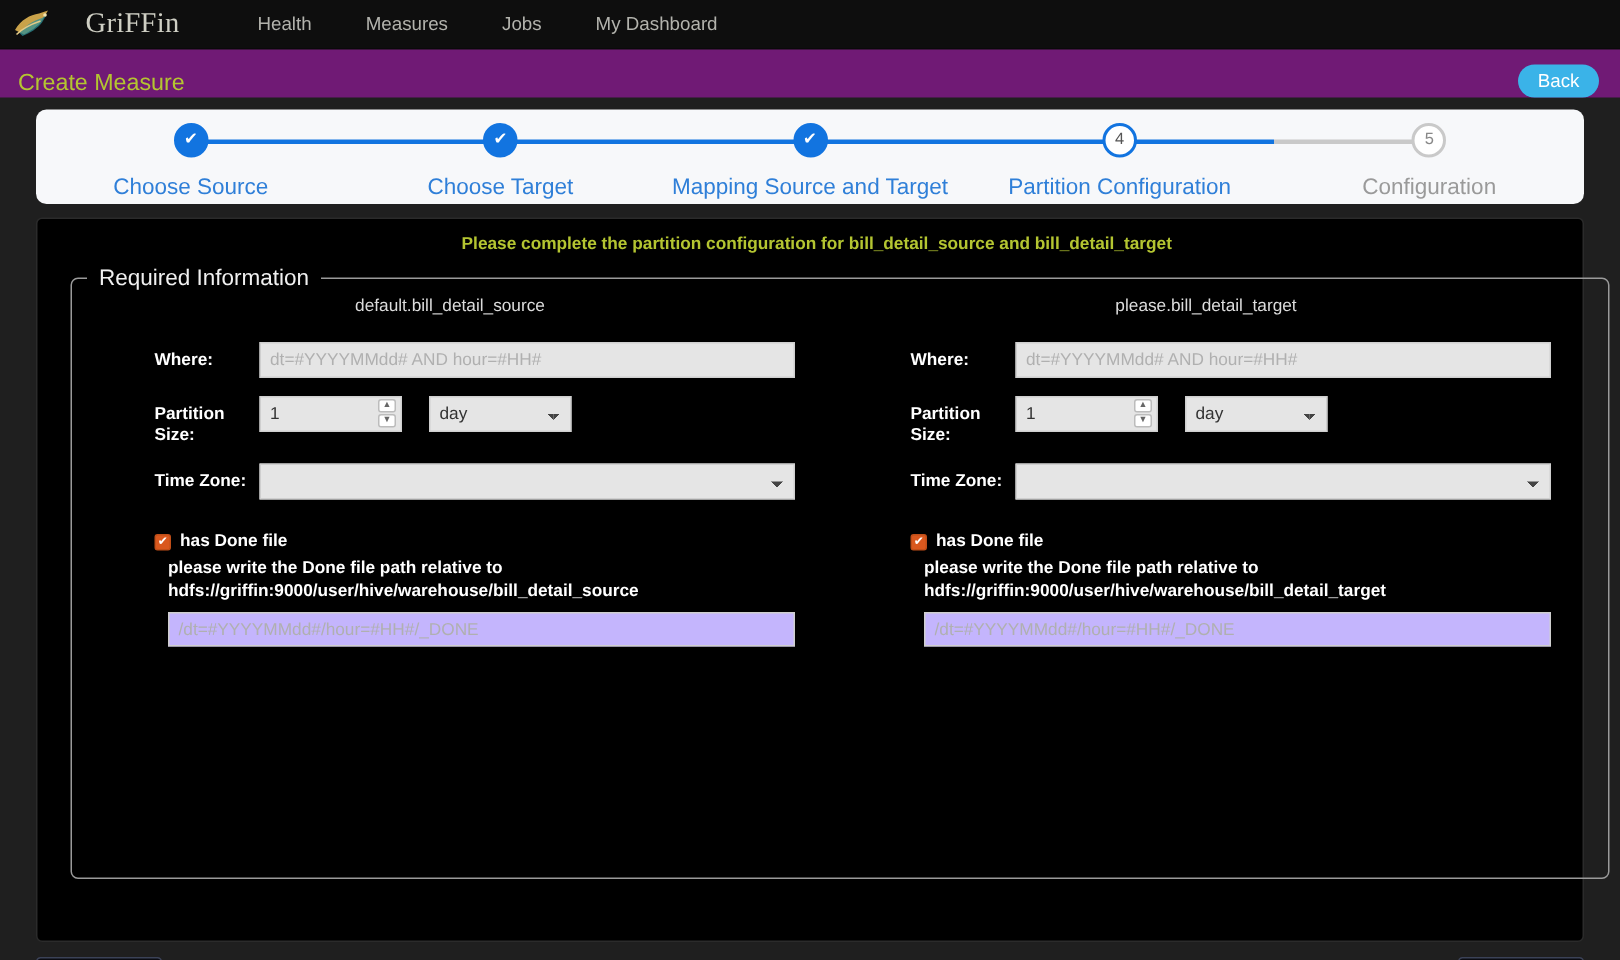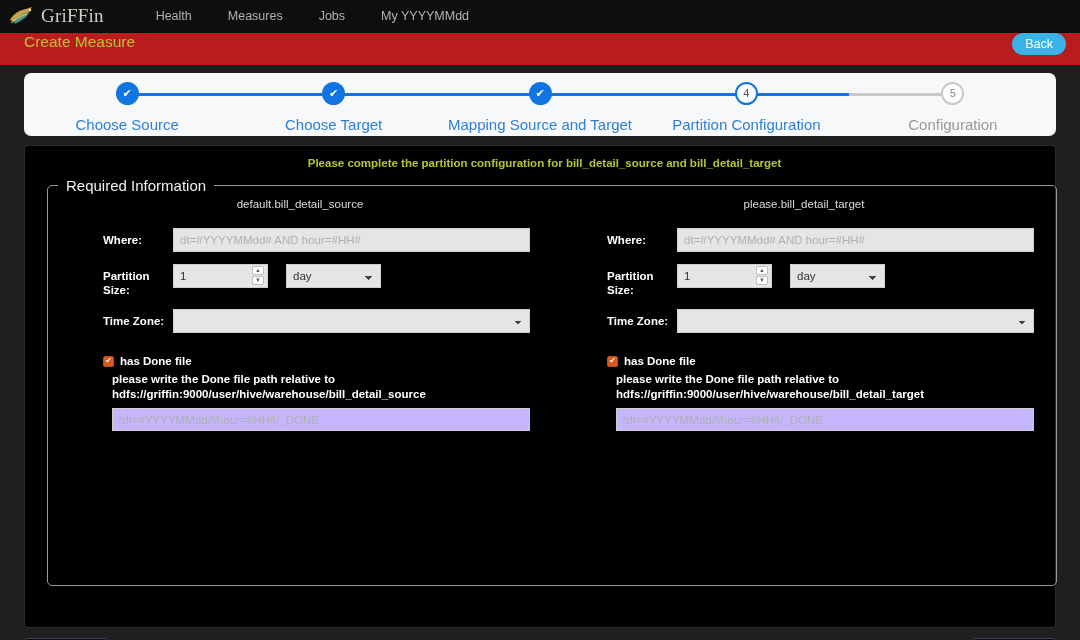--- a/index.html
+++ b/index.html
@@ -15,21 +15,21 @@
   .navbar {
     height: 33px;
     background: #0e0e0e;
     display: flex;
     align-items: center;
     padding-left: 8px;
     border-bottom: 1px solid #0a0a0a;
   }
   .brand {
     display: flex;
-    gap: 3px;
+    gap: 19px;
     margin-right: 34px;
   }
   .brand-logo { width: 30px; height: 22px; display:block; }
   .brand-text {
     color: #cfcfc4;
     font-family: "Liberation Serif", serif;
     font-size: 19px;
     letter-spacing: .2px;
   }
   .nav-links { display: flex; align-items: center; }
@@ -38,25 +38,25 @@
     font-size: 12.5px;
     padding: 0 18px;
     text-decoration: none;
     cursor: pointer;
     line-height: 33px;
   }
 
   
   .page-header {
     height: 32px;
-    background: #b91c1c;
-    display: flex;
-    align-items: flex-start;
+    background: #701a75;
+    display: flex;
+    align-items: flex-end;
     justify-content: space-between;
-    padding: 0 14px 0 24px;
+    padding: 0 14px 0 12px;
     position: relative;
   }
   .page-title {
     color: #b4c531;
     font-size: 15.5px;
   }
   .btn-back-top {
     background: #3ab3e8;
     color: #fff;
     font-size: 12.5px;
@@ -147,21 +147,21 @@
     color: #b4c531;
     font-size: 11.5px;
     font-weight: bold;
     margin: 0 0 8px 9px;
     text-align: center;
   }
   fieldset.required-info {
     border: 1px solid #9a9a9a;
     border-radius: 5px;
     margin: 0 10px;
-    padding: 0 0 14px 0;
+    padding: 0 16px 14px 0;
     height: 409px;
   }
   fieldset.required-info > legend {
     color: #f0f0f0;
     font-size: 15px;
     padding: 0 8px;
     margin-left: 10px;
   }
   .cols { display: flex; padding-top: 4px; }
   .col { width: 50%; position: relative; }
@@ -302,21 +302,21 @@
       <path d="M5 17 C9 12, 14 9, 20 7 L23 5 L20 10 C17 14, 12 17, 7 19 Z" fill="#2e8d96" opacity="0.75"></path>
       <path d="M3 18 C7 14, 13 11, 19 9" stroke="#e3c987" stroke-width="1" fill="none"></path>
       <circle cx="22" cy="5" r="1.2" fill="#f2e3b0"></circle>
     </svg>
     <span class="brand-text">GriFFin</span>
   </div>
   <div class="nav-links">
     <a class="nav-link">Health</a>
     <a class="nav-link">Measures</a>
     <a class="nav-link">Jobs</a>
-    <a class="nav-link">My YYYYMMdd</a>
+    <a class="nav-link">My Dashboard</a>
   </div>
 </div>
 
 <div class="page-header">
   <div class="page-title">Create Measure</div>
   <button class="btn-back-top">Back</button>
 </div>
 
 <div class="stepper-wrap">
   <div class="stepper">

